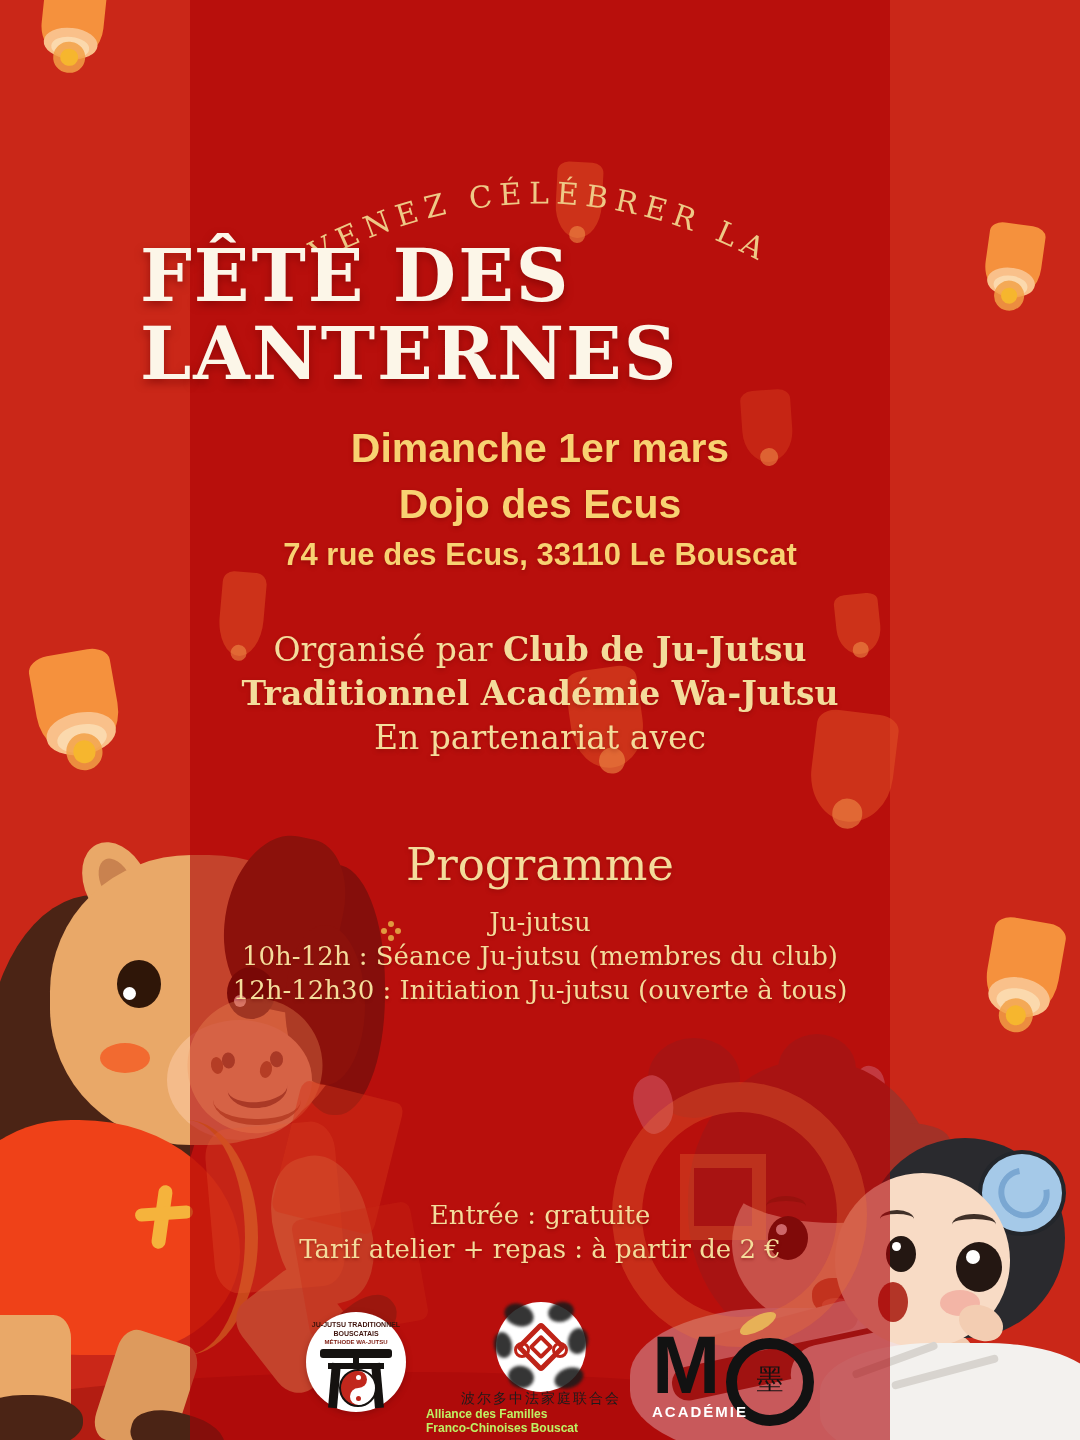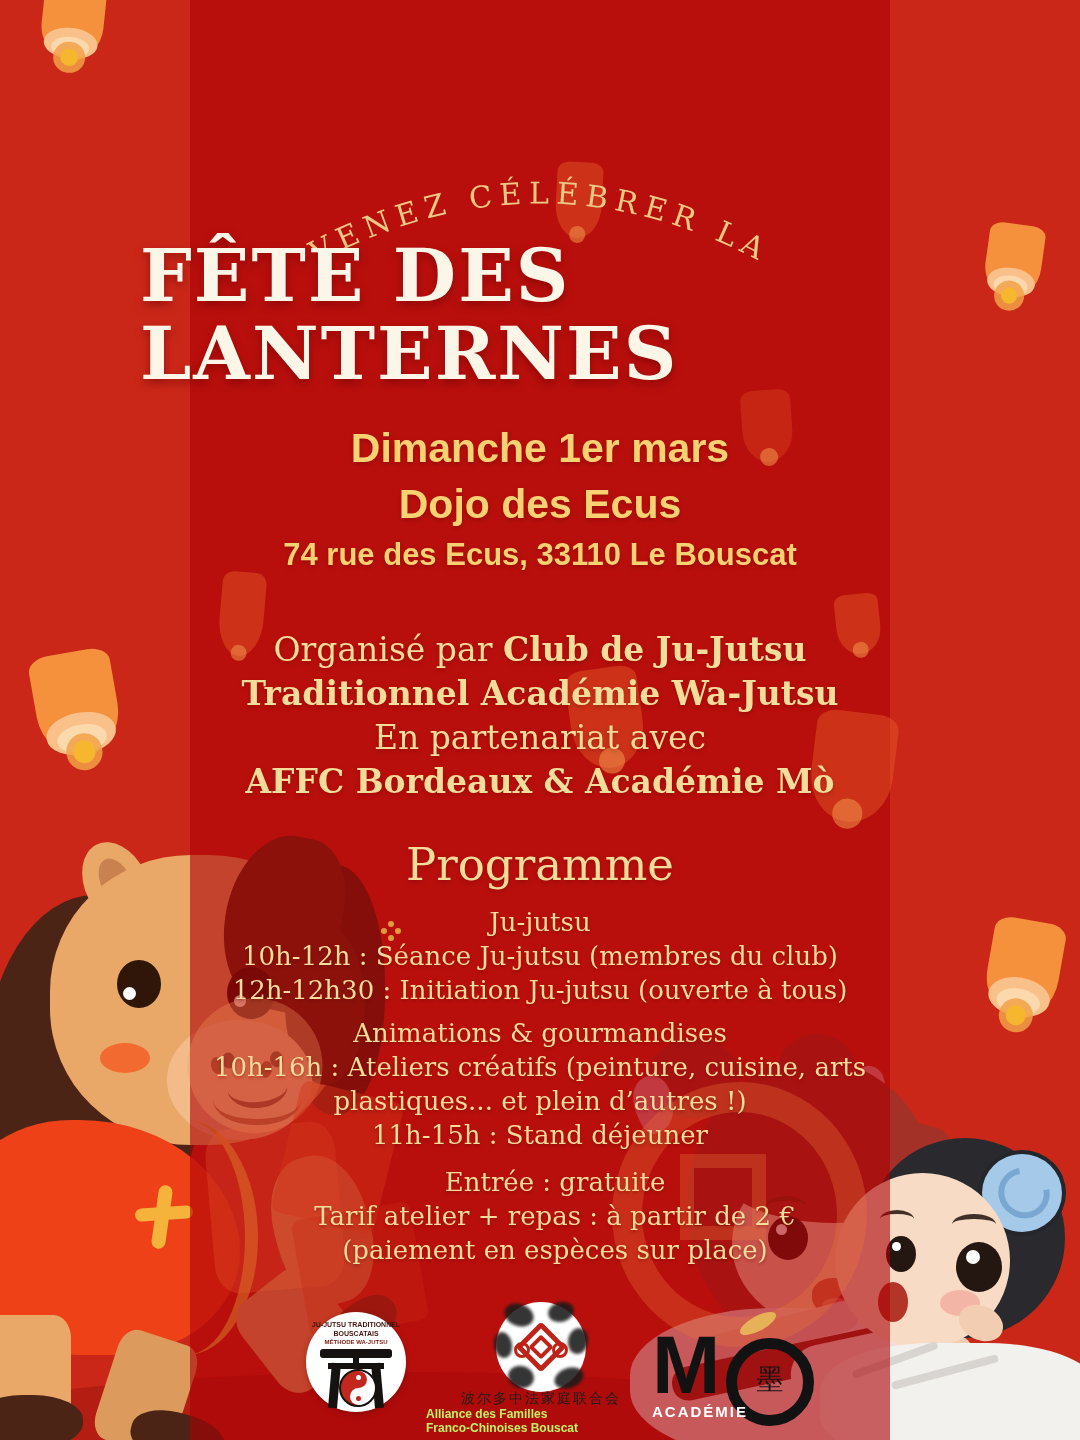--- a/index.html
+++ b/index.html
@@ -213,44 +213,36 @@
   <div class="abs content center-col" style="top:420px;">
     <div class="date-line">Dimanche 1er mars</div>
     <div class="date-line">Dojo des Ecus</div>
     <div class="addr-line">74 rue des Ecus, 33110 Le Bouscat</div>
   </div>
 
   <div class="abs content center-col org cream" style="top:628px;">
     <div><span>Organisé par </span><span class="b">Club de Ju-Jutsu</span></div>
     <div class="b">Traditionnel Académie Wa-Jutsu</div>
     <div>En partenariat avec</div>
-    <div class="b">AFFC Bordeaux &amp; Académie Mò</div>
   </div>
 
   <div class="abs content center-col prog-h cream" style="top:835px;">Programme</div>
 
   <div class="abs content flower"></div>
 
   <div class="abs content center-col prog cream" style="top:905px;">
     <div>Ju-jutsu</div>
     <div class="prog-line">10h-12h : Séance Ju-jutsu (membres du club)</div>
     <div class="prog-line">12h-12h30 : Initiation Ju-jutsu (ouverte à tous)</div>
   </div>
 
-  <div class="abs content center-col prog cream" style="top:1016px;">
-    <div>Animations &amp; gourmandises</div>
-    <div class="prog-line">10h-16h : Ateliers créatifs (peinture, cuisine, arts
-plastiques... et plein d’autres !)</div>
-    <div class="prog-line">11h-15h : Stand déjeuner</div>
-  </div>
-
-  <div class="abs content center-col prog cream" style="top:1165px;padding-left:15px;">
+
+  <div class="abs content center-col prog cream" style="top:1198px;">
     <div class="prog-line">Entrée : gratuite</div>
     <div class="prog-line">Tarif atelier + repas : à partir de 2 €</div>
-    <div class="prog-line">(paiement en espèces sur place)</div>
   </div>
 
   <div class="abs content logo1">
     <div class="t1">JU-JUTSU TRADITIONNEL</div>
     <div class="t2">BOUSCATAIS</div>
     <div class="t3">MÉTHODE WA-JUTSU</div>
     <div class="bar1"></div>
     <div class="bar2"></div>
     <div class="post"></div>
     <div class="legl"></div>

